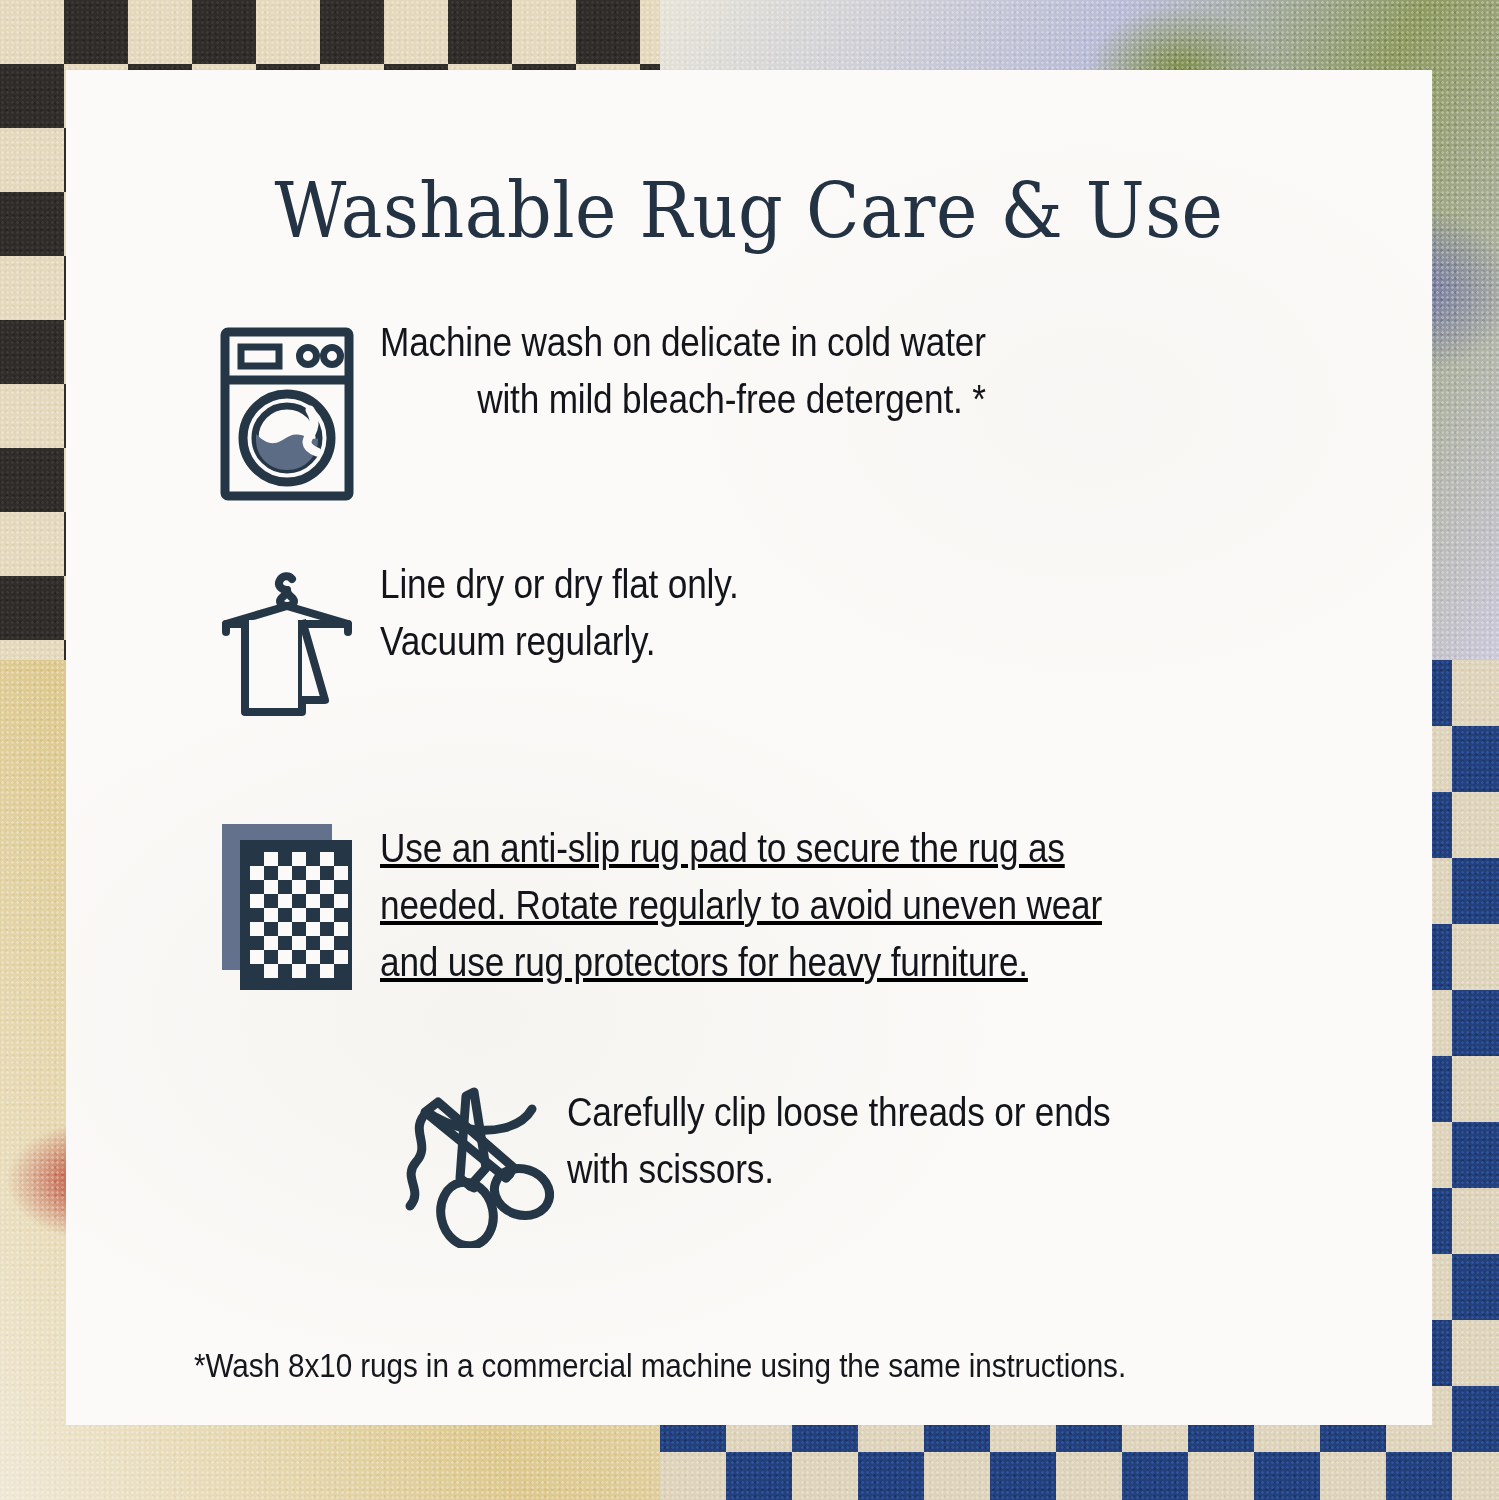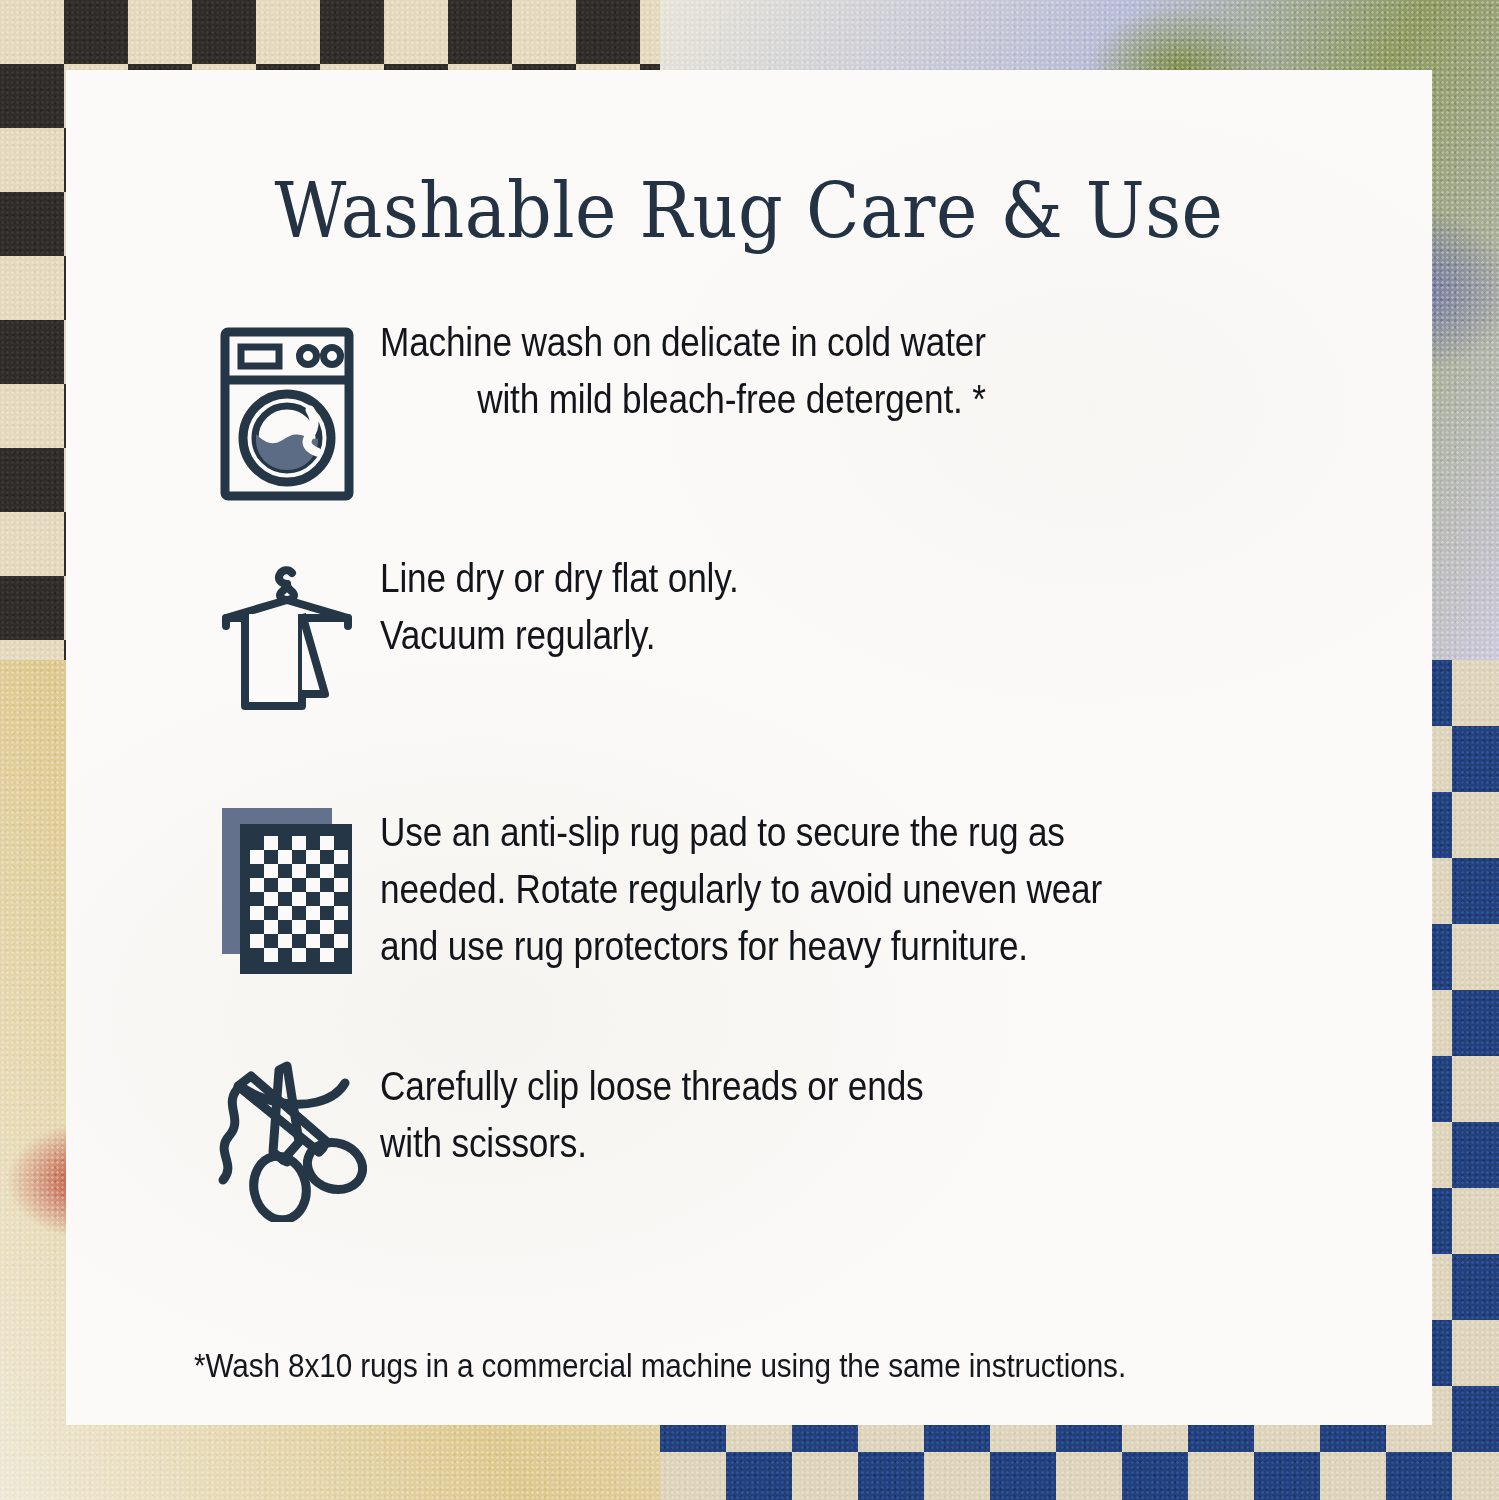--- a/index.html
+++ b/index.html
@@ -125,23 +125,23 @@
     top: 240px;
   }
   .row {
     display: flex;
     align-items: flex-start;
     position: absolute;
     left: 0;
     right: 0;
   }
   #row-0 { top: 0px; text-align: right; }
-  #row-1 { top: 236px; }
-  #row-2 { top: 490px; }
-  #row-3 { top: 744px; }
+  #row-1 { top: 242px; }
+  #row-2 { top: 506px; text-decoration: underline; }
+  #row-3 { top: 770px; justify-content: center; }
 
   .icon-cell {
     width: 186px;
     min-width: 186px;
     display: flex;
     justify-content: center;
     align-items: flex-start;
   }
   .icon-cell svg { display: block; }
 

